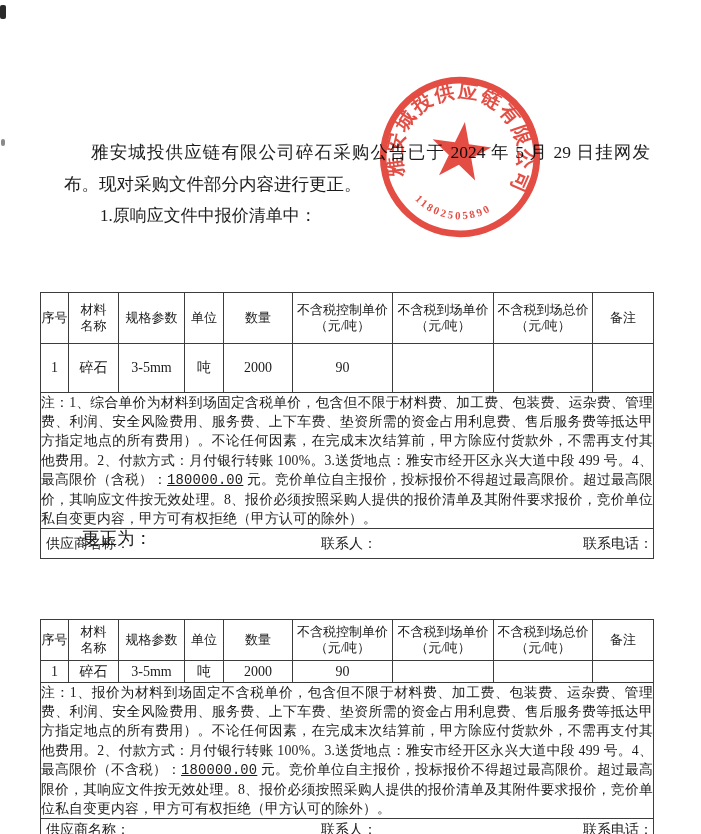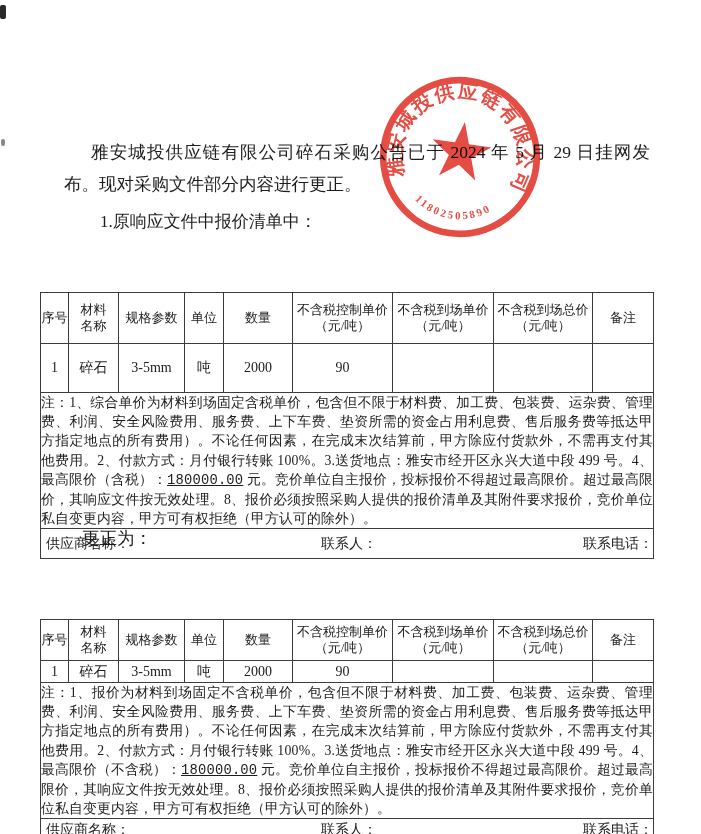--- a/index.html
+++ b/index.html
@@ -11,21 +11,21 @@
   .scan-mark{position:absolute;background:#2a2a2a;border-radius:2px;}
   .mark1{left:0;top:5px;width:6px;height:14px;}
   .mark2{left:1px;top:139px;width:4px;height:7px;opacity:.55;}
 
   .title-block{position:absolute;top:12px;left:0;width:100%;text-align:center;
     font-size:26px;font-weight:bold;letter-spacing:2px;line-height:34px;}
 
   .salutation{position:absolute;top:102px;left:75px;font-size:17.5px;}
   .intro{position:absolute;top:136px;left:64px;width:586px;font-size:17.5px;
     line-height:32px;text-indent:27px;text-align:justify;}
-  .item1{position:absolute;top:210px;left:100px;font-size:17px;}
+  .item1{position:absolute;top:204px;left:100px;font-size:17px;}
   .correction{position:absolute;top:526px;left:82px;font-size:17.5px;font-family:Liberation Serif, serif;}
   .closing{position:absolute;top:802px;left:112px;font-size:17.5px;}
 
   table.t{position:absolute;left:40px;width:613px;border-collapse:collapse;table-layout:fixed;margin-top:36px;}
   .t1{top:256px;}
   .t2{top:583px;}
   table.t td{border:1px solid #3c3c3c;padding:0;vertical-align:middle;}
   td.hc{font-size:13px;text-align:center;white-space:pre-line;line-height:16px;}
   .t1 tr.hrow td{height:50px;}
   .t2 tr.hrow td{height:40px;}

